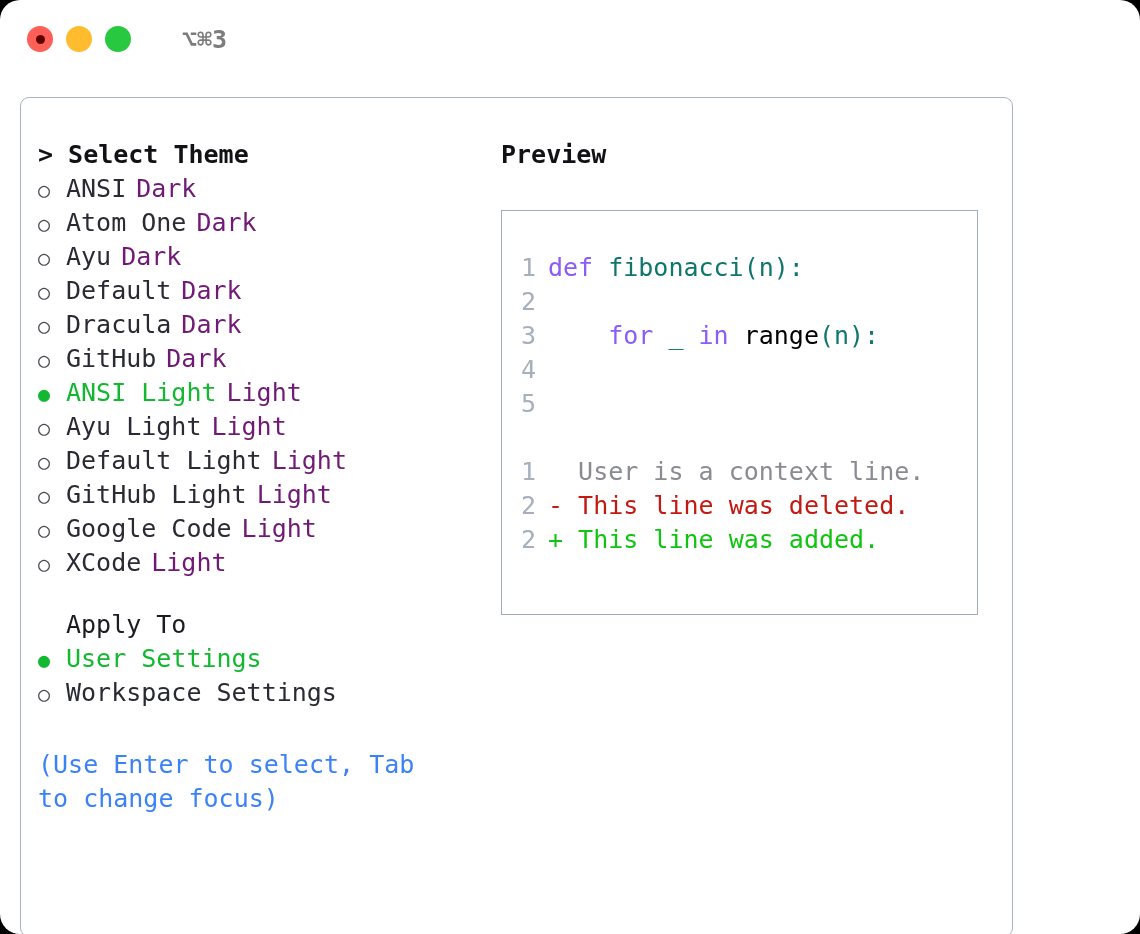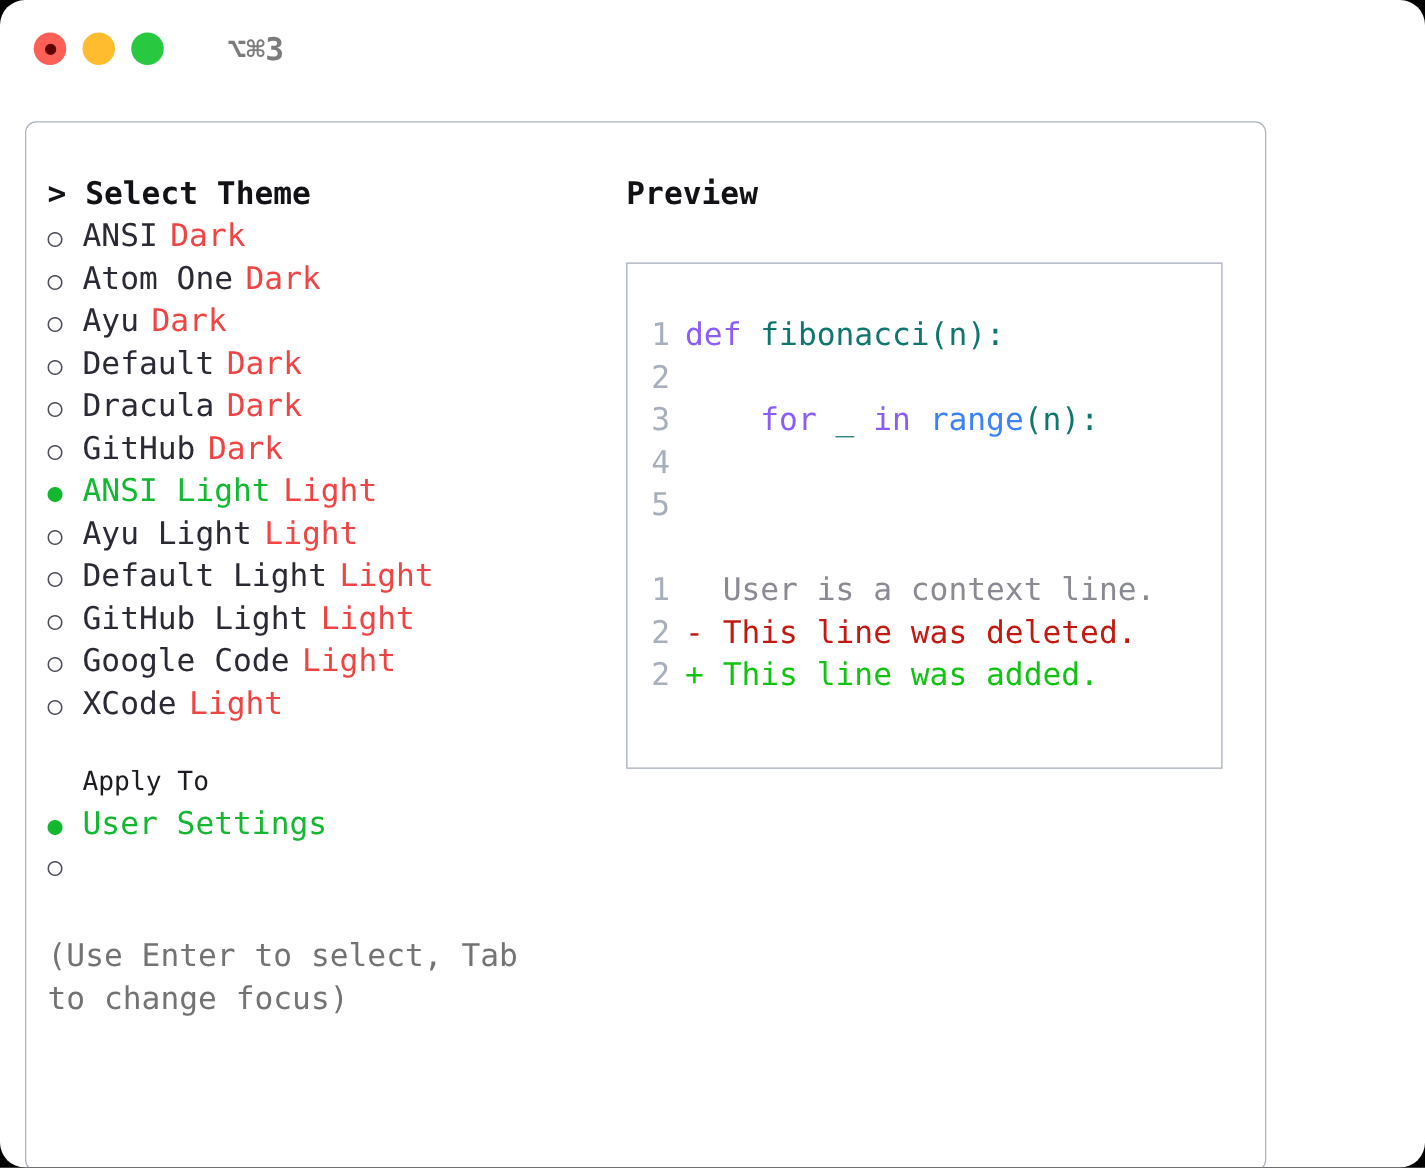--- a/index.html
+++ b/index.html
@@ -93,21 +93,21 @@
 
   .section-head {
     font-size: 25px;
     font-weight: bold;
     color: #111116;
     white-space: pre;
     line-height: 34px;
     height: 34px;
   }
   .section-head-plain {
-    font-size: 21px;
+    font-size: 25px;
     font-weight: normal;
     color: #1B1B22;
     white-space: pre;
     line-height: 34px;
     height: 34px;
     padding-left: 28px;
   }
 
   .opt-row {
     display: flex;
@@ -120,28 +120,28 @@
   .marker {
     width: 28px;
     flex: 0 0 28px;
     font-size: 20px;
     color: #4A4A55;
     line-height: 34px;
   }
   .opt-row.selected .marker { color: #12B830; font-size: 20px; }
   .opt-name  { color: #2A2A35; }
   .opt-row.selected .opt-name { color: #12B830; }
-  .opt-tag   { color: #ef4444; padding-left: 10px; }
+  .opt-tag   { color: #701a75; padding-left: 10px; }
 
   .spacer-28 { height: 28px; }
   .spacer-38 { height: 38px; }
 
   .hint {
     font-size: 25px;
-    color: #737373;
+    color: #3b82f6;
     line-height: 34px;
     width: 410px;
   }
 
   
   .preview-box {
     margin-top: 38px;
     width: 477px;
     height: 405px;
     border: 1px solid #A2ACBB;
@@ -157,21 +157,21 @@
   }
   .lineno {
     flex: 0 0 46px;
     text-align: right;
     color: #A7AFBC;
     padding-right: 12px;
     box-sizing: border-box;
   }
   .code-txt { color: #0f766e; }
   .tok-kw  { color: #8b5cf6; }
-  .tok-fn  { color: #3b82f6; }
+  .tok-fn  { color: #000000; }
   .tok-num { color: #14B814; }
   .blank-gap { height: 34px; }
 
   .diff-ctx  { color: #8A8A93; }
   .diff-del  { color: #C21A12; }
   .diff-add  { color: #11C411; }
 </style>
 </head>
 <body>
 
@@ -205,21 +205,21 @@
           <div class="opt-row"><span class="marker">○</span><span class="opt-name">GitHub Light</span><span class="opt-tag">Light</span></div>
           <div class="opt-row"><span class="marker">○</span><span class="opt-name">Google Code</span><span class="opt-tag">Light</span></div>
           <div class="opt-row"><span class="marker">○</span><span class="opt-name">XCode</span><span class="opt-tag">Light</span></div>
         </div>
 
       <div class="spacer-28"></div>
 
       <div class="section-head-plain">Apply To</div>
       <div id="apply-list">
           <div class="opt-row selected"><span class="marker">●</span><span class="opt-name">User Settings</span></div>
-          <div class="opt-row"><span class="marker">○</span></div>
+          <div class="opt-row"><span class="marker">○</span><span class="opt-name">Workspace Settings</span></div>
         </div>
 
       <div class="spacer-38"></div>
 
       <div class="hint">(Use Enter to select, Tab to change focus)</div>
     </div>
 
     <div class="right-col">
       <div class="section-head">Preview</div>
       <div class="preview-box">

